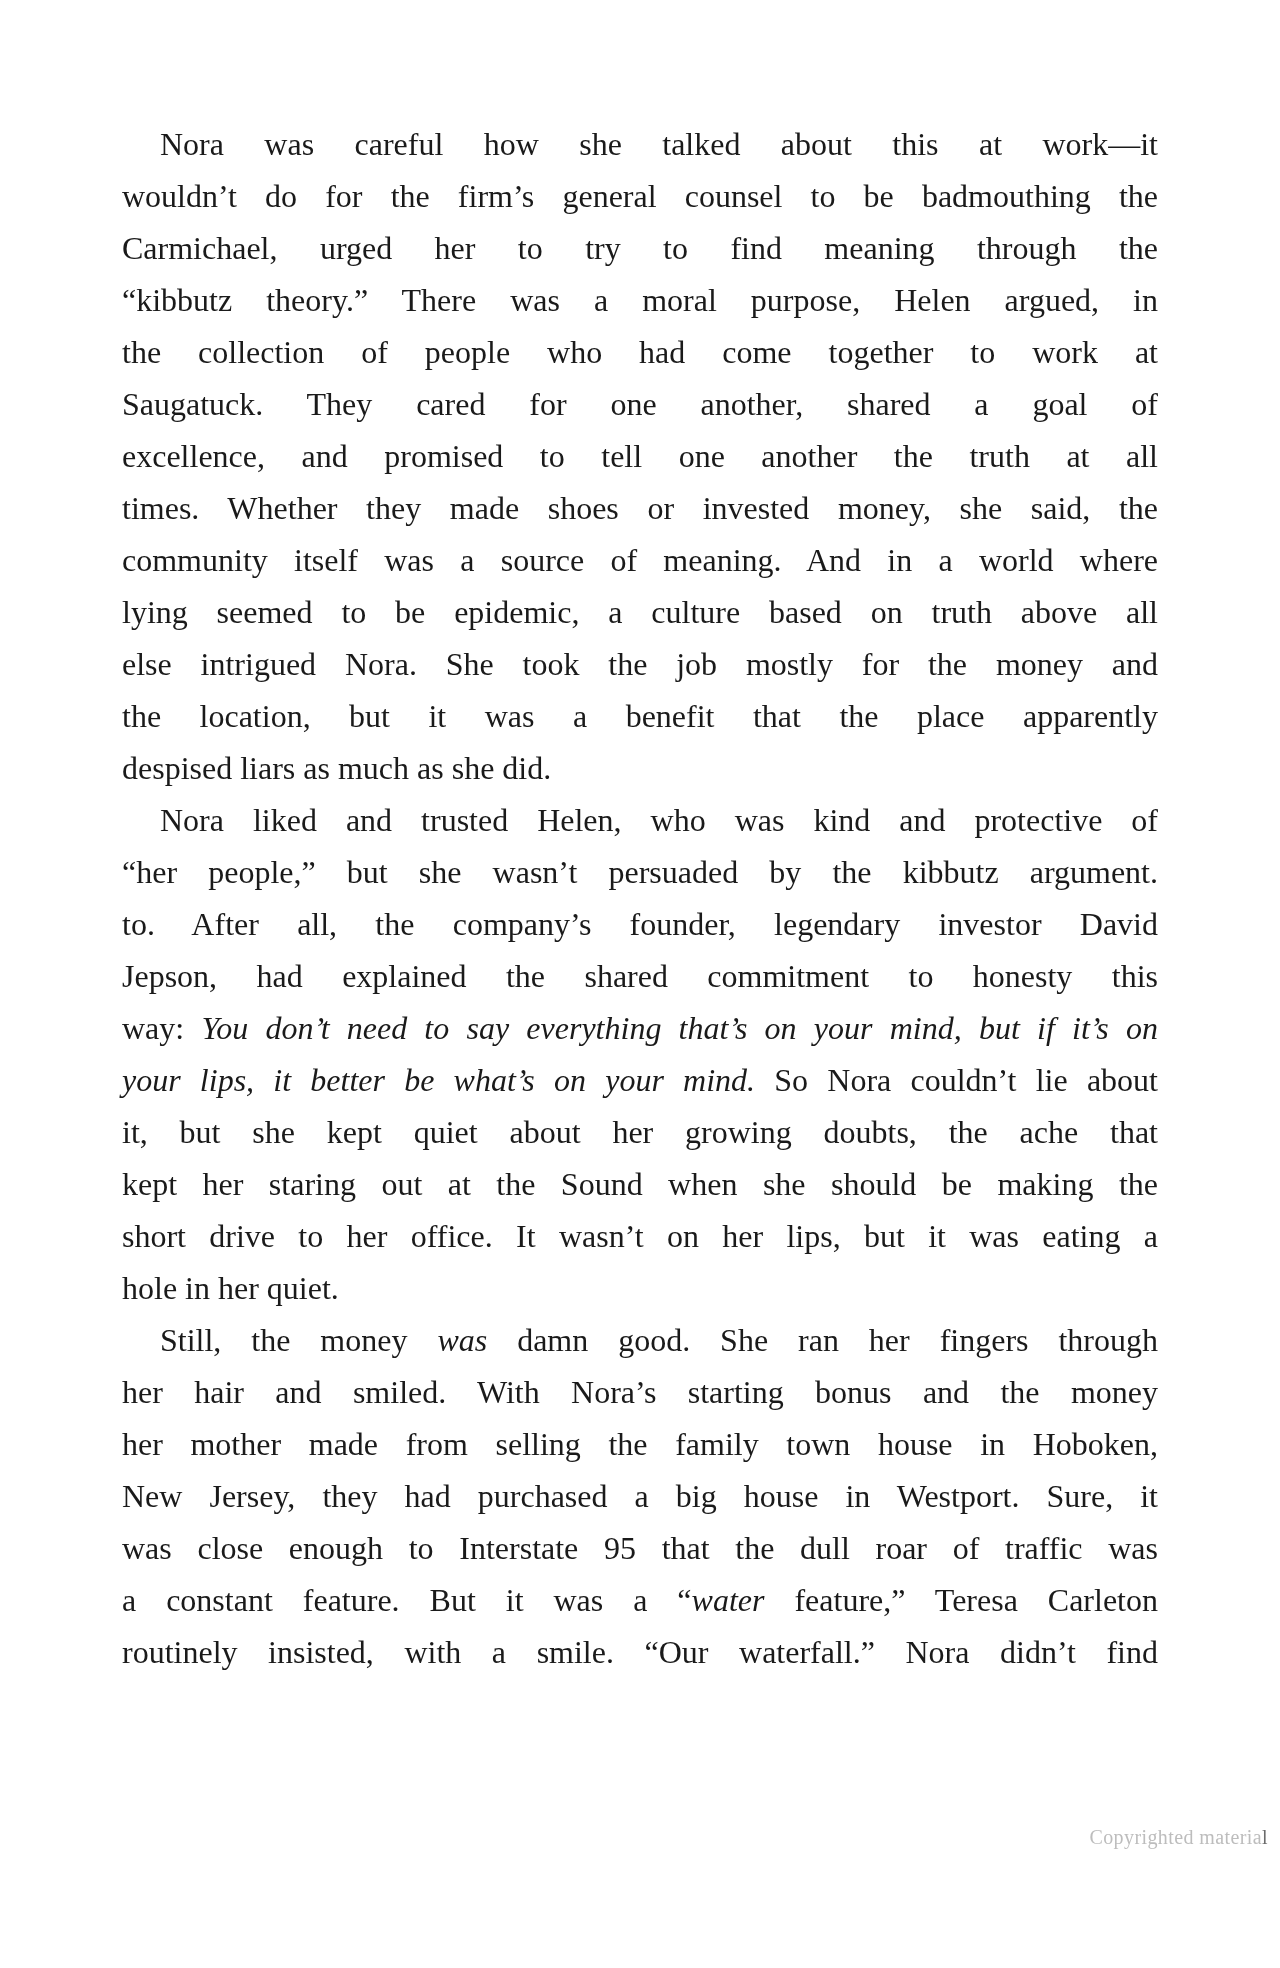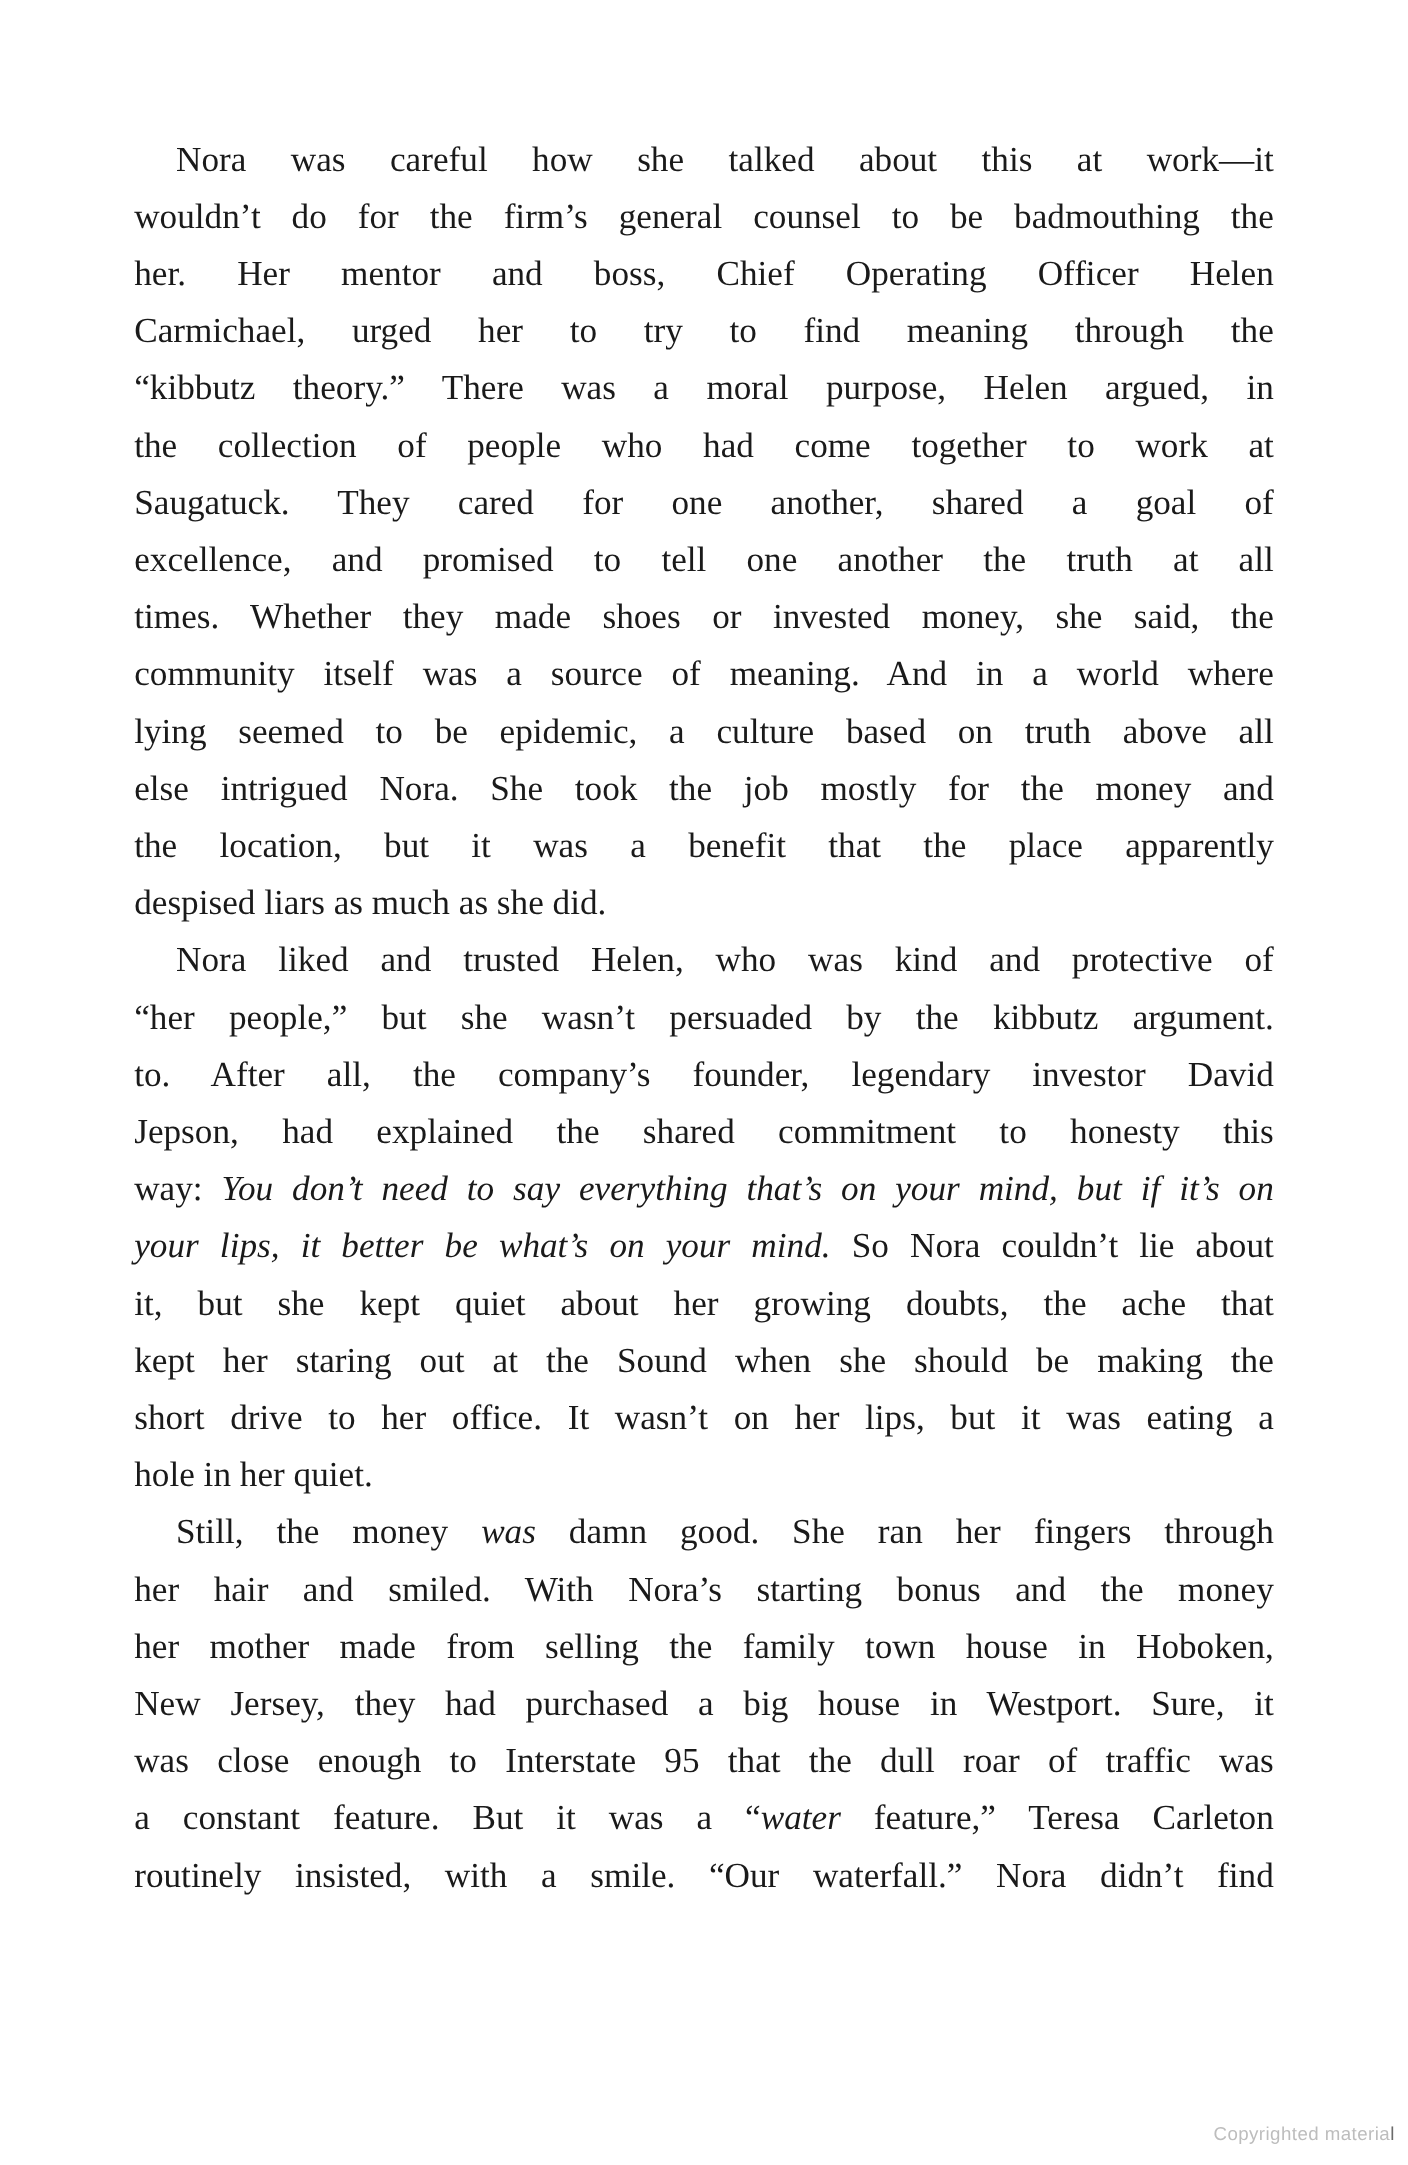--- a/index.html
+++ b/index.html
@@ -33,39 +33,38 @@
     line-height: 52px;
     text-align: justify;
     text-align-last: justify;
     white-space: normal;
   }
   .line.first { text-indent: 38px; }
   .line.last  { text-align-last: left; }
   .it { font-style: italic; }
   .watermark {
     position: absolute;
-    top: 1930px;
+    top: 1826px;
     right: 12px;
-    font-family: Liberation Sans, sans-serif;
-    font-size: 17px;
+    font-family: Liberation Serif, serif;
+    font-size: 20px;
     letter-spacing: 0.4px;
     white-space: nowrap;
   }
   .watermark .wm-light { color: var(--wm-light, #bdbdbd); }
   .watermark .wm-dark  { color: var(--wm-dark, #6b6b6b); }
 </style>
 </head>
 <body style="--text-color: #1a1a1a; --wm-light: #bdbdbd; --wm-dark: #6b6b6b; background: rgb(255, 255, 255);">
 
 <div class="page">
   <div class="text-block">
       <div class="para">
         <div class="line first"><span>Nora was careful how she talked about this at work—it</span></div>
         <div class="line"><span>wouldn’t do for the firm’s general counsel to be badmouthing the</span></div>
-        <div class="line"><span>her. Her mentor and boss, Chief Operating Officer Helen</span></div>
         <div class="line"><span>Carmichael, urged her to try to find meaning through the</span></div>
         <div class="line"><span>“kibbutz theory.” There was a moral purpose, Helen argued, in</span></div>
         <div class="line"><span>the collection of people who had come together to work at</span></div>
         <div class="line"><span>Saugatuck. They cared for one another, shared a goal of</span></div>
         <div class="line"><span>excellence, and promised to tell one another the truth at all</span></div>
         <div class="line"><span>times. Whether they made shoes or invested money, she said, the</span></div>
         <div class="line"><span>community itself was a source of meaning. And in a world where</span></div>
         <div class="line"><span>lying seemed to be epidemic, a culture based on truth above all</span></div>
         <div class="line"><span>else intrigued Nora. She took the job mostly for the money and</span></div>
         <div class="line"><span>the location, but it was a benefit that the place apparently</span></div>

